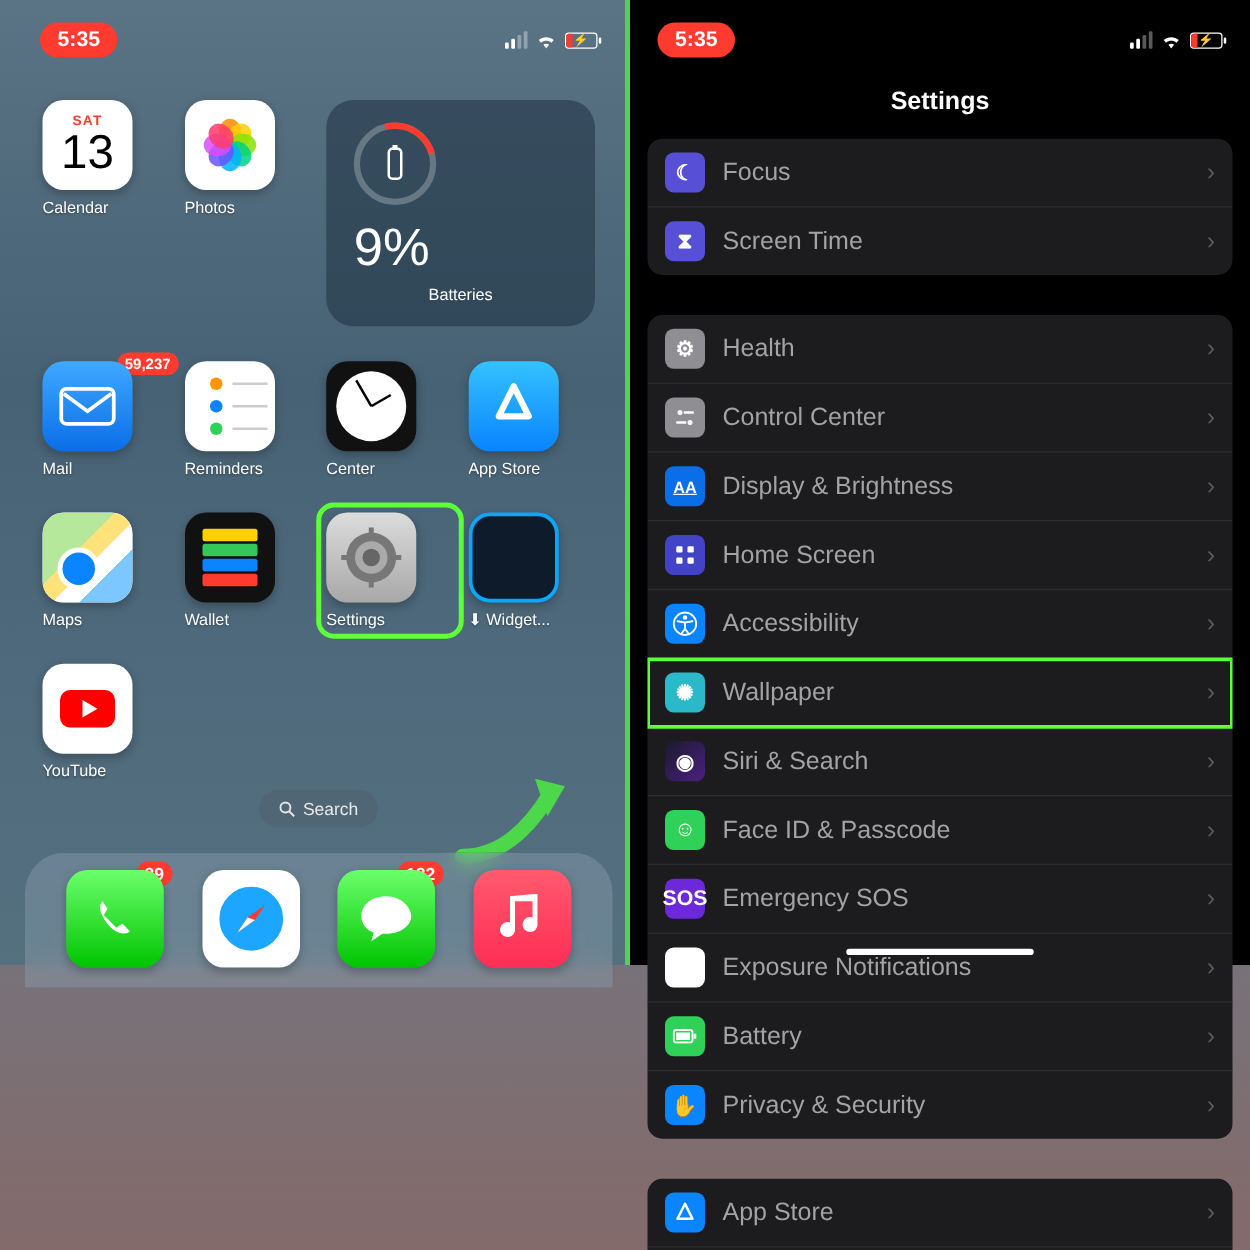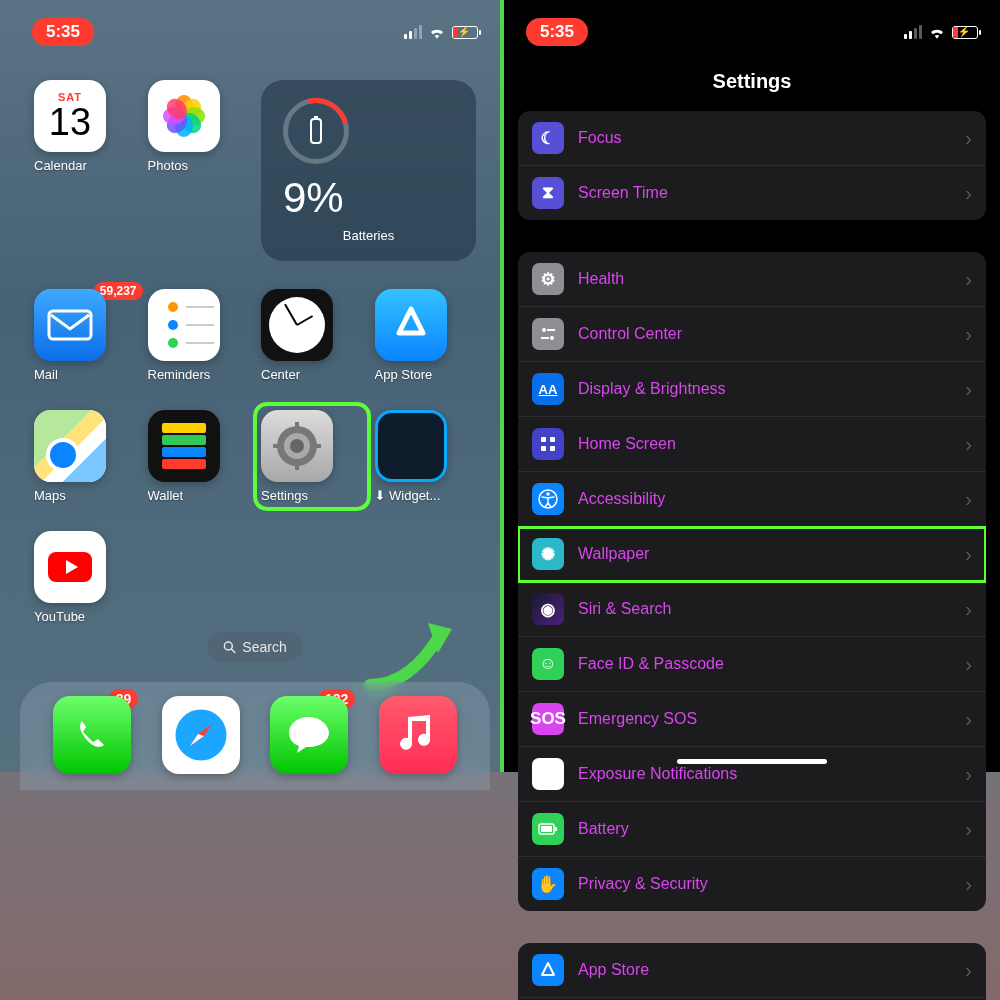--- a/index.html
+++ b/index.html
@@ -58,31 +58,31 @@
 
 .flower{width:42px;height:42px;position:relative;}
 .petal{position:absolute;width:18px;height:22px;border-radius:50%;left:12px;top:0;transform-origin:9px 21px;opacity:.85;}
 
 .settings{background:#000;border-left:4px solid #4cd84a;}
 .settings .title{color:#fff;text-align:center;font-size:20px;font-weight:600;padding:14px 0 18px;}
 .group{background:#1c1c1e;margin:0 14px 32px;border-radius:12px;overflow:hidden;}
 .row{display:flex;align-items:center;gap:14px;padding:11px 14px;border-bottom:1px solid #2d2d2f;position:relative;}
 .row:last-child{border-bottom:none;}
 .row .sicon{width:32px;height:32px;border-radius:7px;display:flex;align-items:center;justify-content:center;font-size:17px;color:#fff;flex-shrink:0;font-weight:600;}
-.row .slabel{color:#d946ef;font-size:16px;}
+.row .slabel{color:#a3a3a3;font-size:20px;}
 .row .chev{margin-left:auto;color:#5a5a5e;font-size:20px;}
 .row.hi{outline:3px solid #5cff3a;outline-offset:-2px;}
 .home-ind{position:absolute;bottom:8px;left:50%;transform:translateX(-50%);width:150px;height:5px;background:#fff;border-radius:3px;}
 
 .sc-focus{background:#5750d6;} .sc-screentime{background:#5750d6;}
 .sc-general{background:#8e8e93;} .sc-control{background:#8e8e93;}
 .sc-display{background:#0a6ee8;text-decoration:underline;} .sc-home{background:#4343c8;}
 .sc-access{background:#0a84ff;} .sc-wallpaper{background:#2bb8c9;}
 .sc-siri{background:linear-gradient(135deg,#1a1a2e,#4b2080);} 
-.sc-face{background:#30d158;} .sc-sos{background:#d946ef;font-size:12px;}
+.sc-face{background:#30d158;} .sc-sos{background:#6d28d9;font-size:12px;}
 .sc-exposure{background:#fff;color:#ff3b30;} .sc-battery{background:#30d158;}
 .sc-privacy{background:#0a84ff;} .sc-appstore2{background:#0a84ff;}
 
 svg{display:block;}
 .reminders-dots{display:flex;flex-direction:column;gap:8px;padding-left:14px;}
 .reminders-dots span{display:flex;align-items:center;gap:8px;}
 .reminders-dots i{width:10px;height:10px;border-radius:50%;}
 .reminders-dots b{width:28px;height:2px;background:#ccc;}
 .wallet-cards{display:flex;flex-direction:column;gap:2px;}
 .wallet-cards i{width:44px;height:10px;border-radius:2px;}

